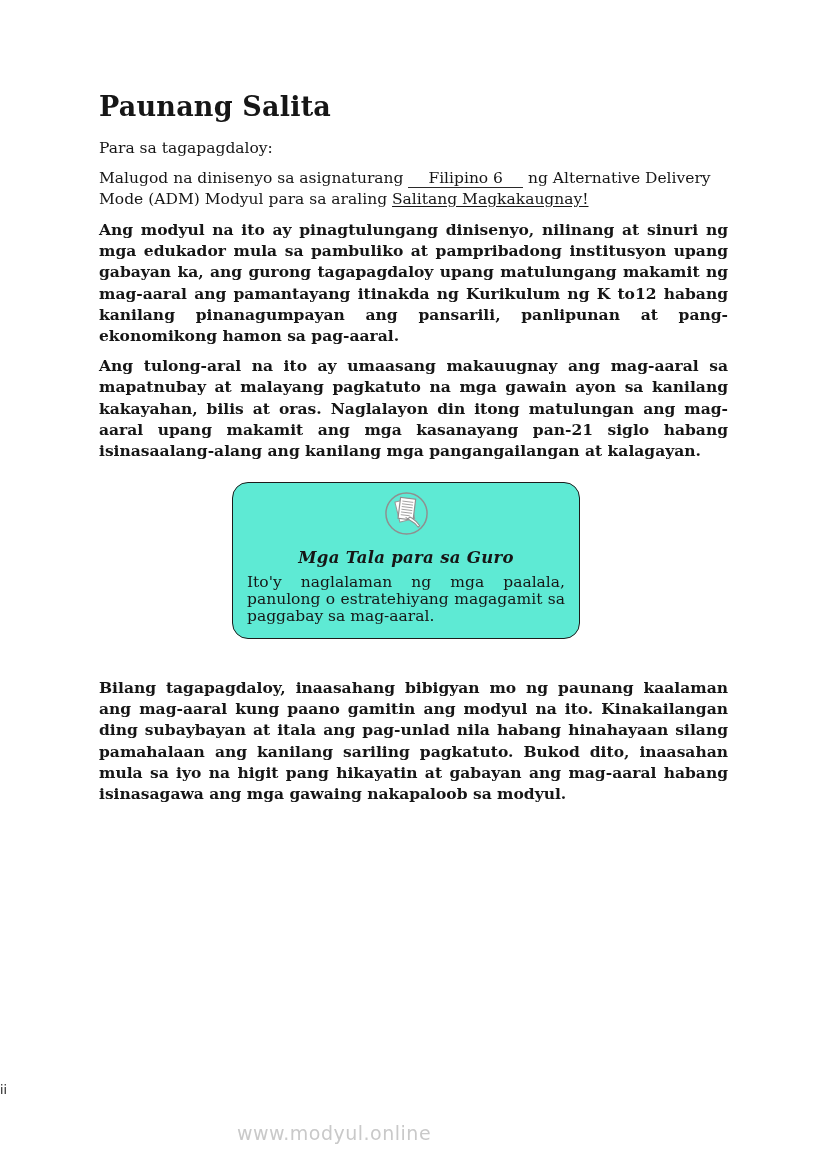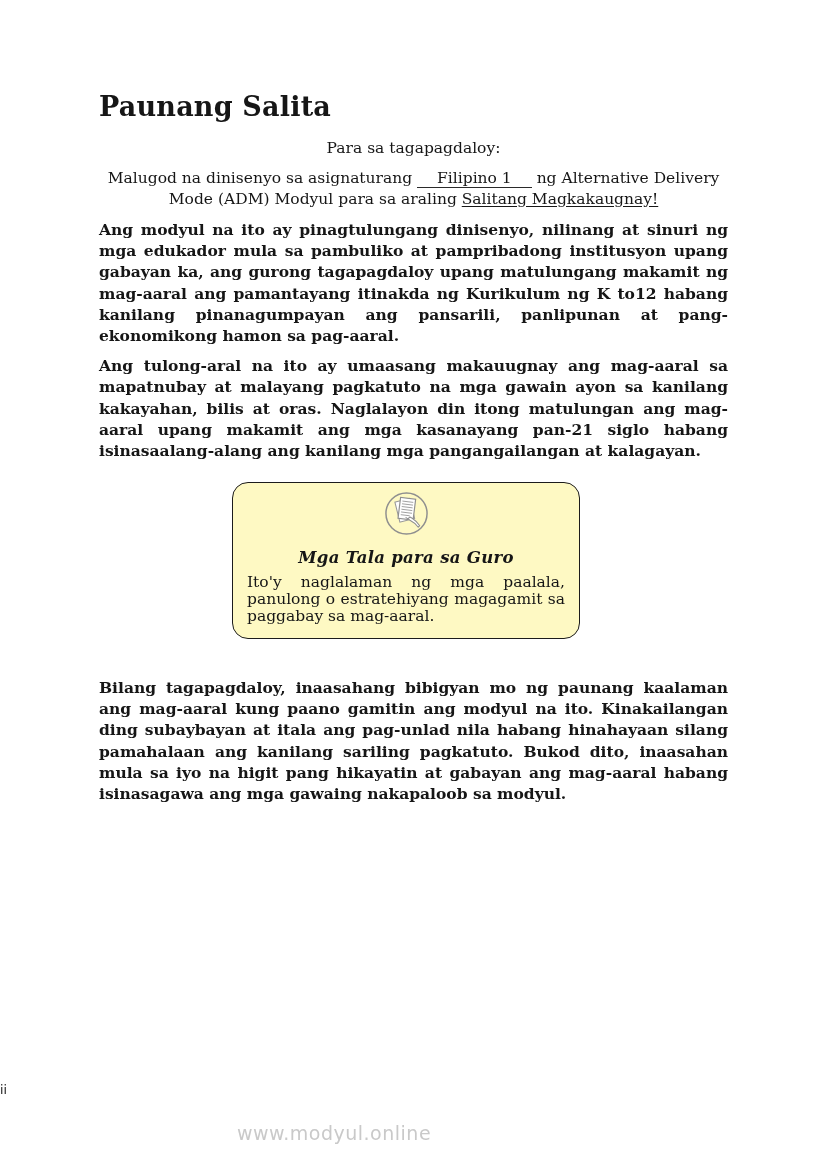--- a/index.html
+++ b/index.html
@@ -26,21 +26,20 @@
     font-size: 27px;
     font-weight: bold;
     line-height: 30px;
     margin: 0 0 16px 0;
     letter-spacing: 0.2px;
   }
   .para {
     font-size: 15.5px;
     line-height: 21.3px;
     margin: 0 0 8.5px 0;
-    text-align: center;
   }
   .justify {
     text-align: justify;
     text-justify: inter-word;
     font-weight: bold;
   }
   .fill-underline {
     display: inline-block;
     border-bottom: 1.2px solid #2a2a2a;
     padding: 0 20px 0px 20px;
@@ -50,21 +49,21 @@
     text-decoration: underline;
     text-underline-offset: 2px;
   }
   .note-box {
     box-sizing: border-box;
     width: 348px;
     margin: 20px 0 0 133px;
     border: 1.6px solid #1c1c1c;
     border-radius: 16px;
     padding: 7px 14px 13px 14px;
-    background: #fef9c3;
+    background: #5eead4;
   }
   .note-icon-wrap {
     text-align: center;
     margin-bottom: 7px;
   }
   .note-title {
     font-size: 16.5px;
     font-weight: bold;
     font-style: italic;
     text-align: center;
@@ -107,21 +106,21 @@
 <body>
 
 <div class="page">
   <div class="content">
 
     <h1 class="doc-title">Paunang Salita</h1>
 
     <p class="para">Para sa tagapagdaloy:</p>
 
     <p class="para"><span>Malugod na dinisenyo sa asignaturang</span>
-      <span class="fill-underline">Filipino 1</span>
+      <span class="fill-underline">Filipino 6</span>
       <span>ng Alternative Delivery Mode (ADM) Modyul para sa araling</span>
       <span class="plain-underline">Salitang Magkakaugnay!</span></p>
 
     <p class="para justify">Ang modyul na ito ay pinagtulungang dinisenyo, nilinang at sinuri ng mga edukador mula sa pambuliko at pampribadong institusyon upang gabayan ka, ang gurong tagapagdaloy upang matulungang makamit ng mag-aaral ang pamantayang itinakda ng Kurikulum ng K to12 habang kanilang pinanagumpayan ang pansarili, panlipunan at pang-ekonomikong hamon sa pag-aaral.</p>
 
     <p class="para justify">Ang tulong-aral na ito ay umaasang makauugnay ang mag-aaral sa mapatnubay at malayang pagkatuto na mga gawain ayon sa kanilang kakayahan, bilis at oras. Naglalayon din itong matulungan ang mag-aaral upang makamit ang mga kasanayang pan-21 siglo habang isinasaalang-alang ang kanilang mga pangangailangan at kalagayan.</p>
 
 
     <div class="note-box">
       <div class="note-icon-wrap">

